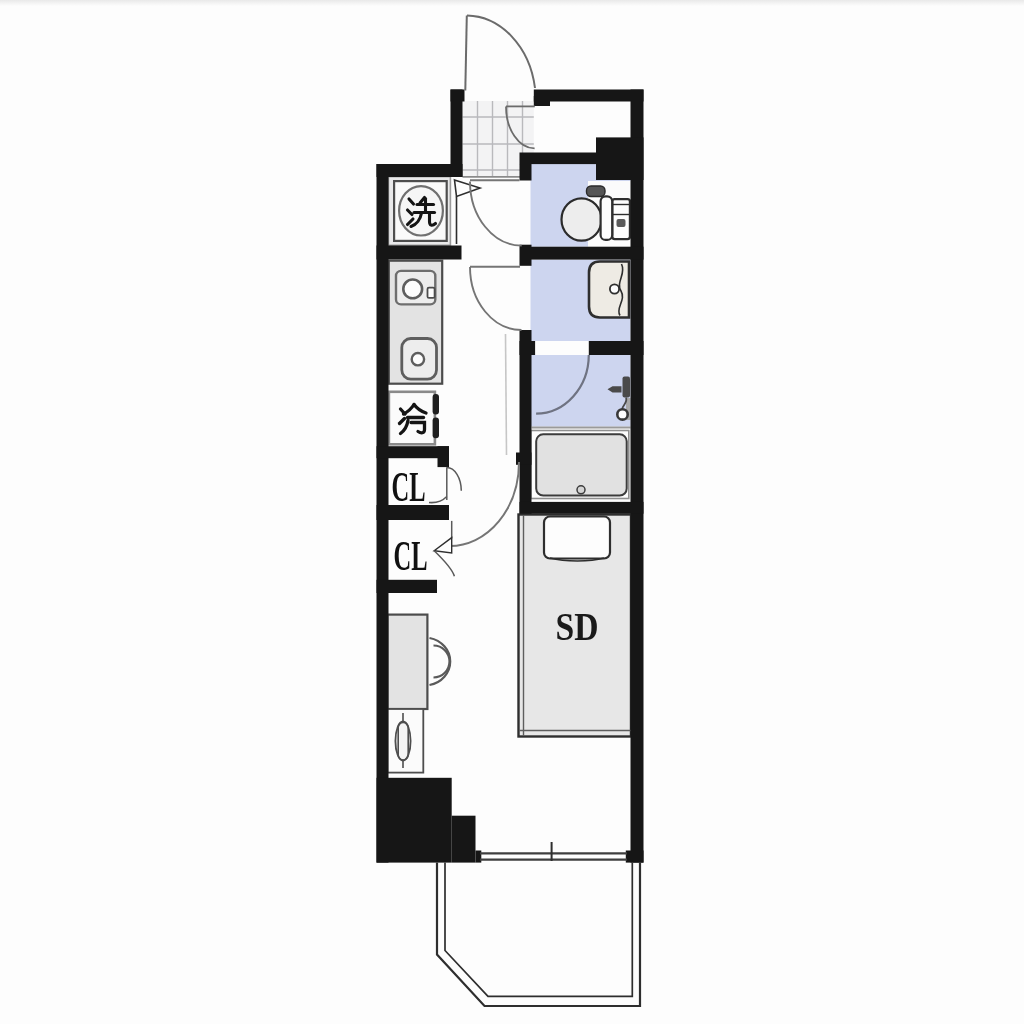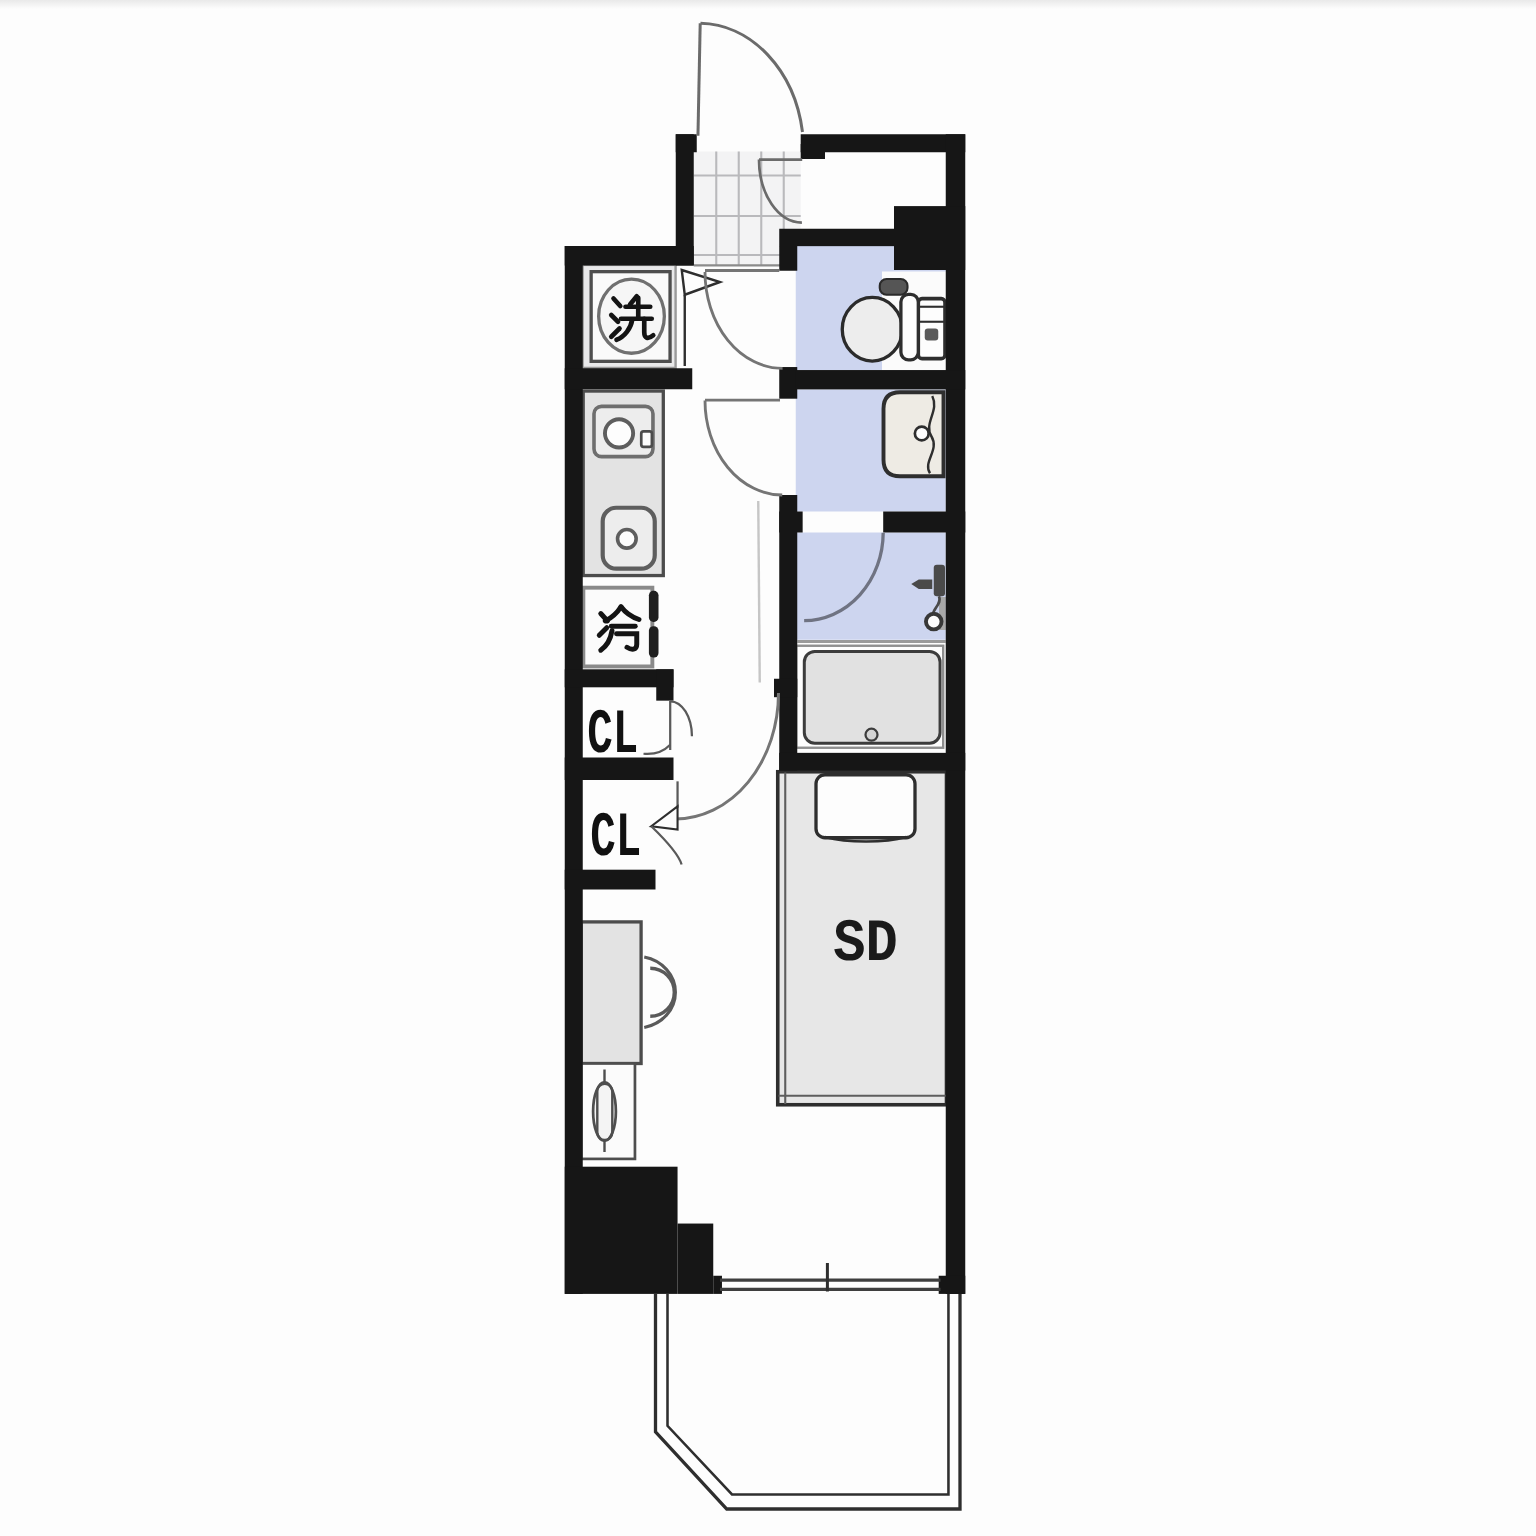--- a/index.html
+++ b/index.html
@@ -1,17 +1,17 @@
 <!DOCTYPE html>
 <html><head>
 <meta charset="utf-8">
 <style>
   html,body{margin:0;padding:0;background:#fdfdfd;}
   .page{width:1024px;height:1024px;position:relative;overflow:hidden;
-        font-family:Liberation Mono, monospace;}
+        font-family:Liberation Serif, serif;}
   svg{display:block;}
 </style>
 </head>
 <body>
 <div class="page">
 <svg width="1024" height="1024" viewBox="0 0 1024 1024">
 <defs>
 <linearGradient id="topfade" x1="0" y1="0" x2="0" y2="1">
   <stop offset="0" stop-color="#e9e9e9"></stop>
   <stop offset="1" stop-color="#fdfdfd"></stop>

